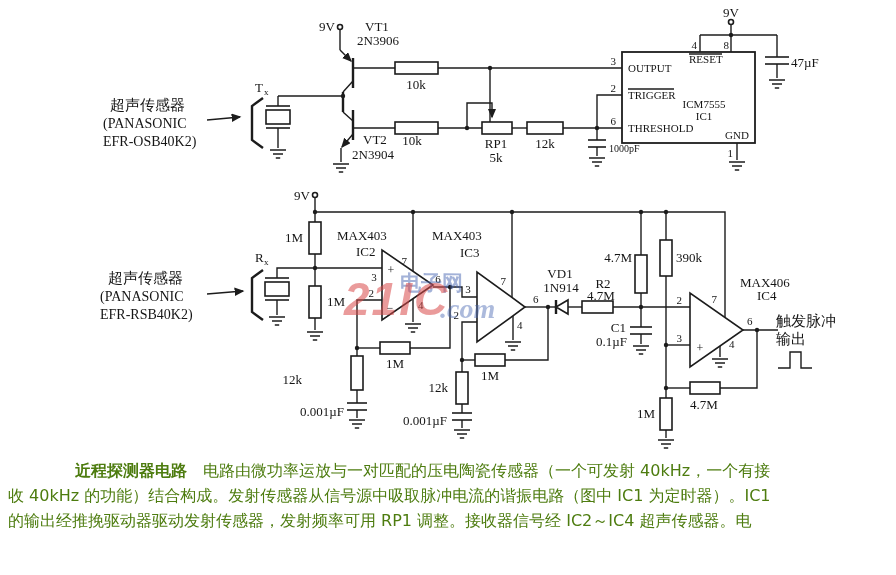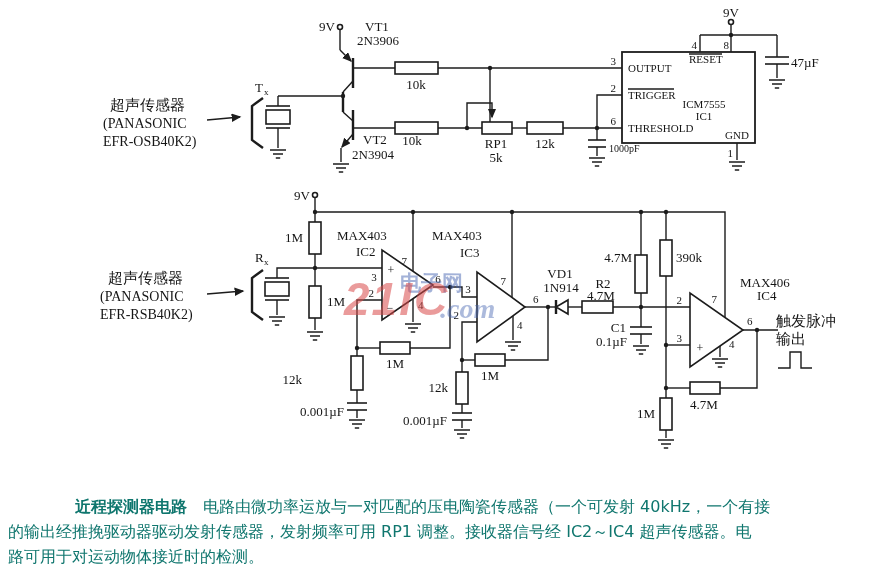--- a/index.html
+++ b/index.html
@@ -7,21 +7,21 @@
           font-family:"Liberation Serif",serif;color:#151515;}
   svg text{fill:#151515;font-family:"Liberation Serif",serif;}
   svg .cn{font-family:"DejaVu Sans",sans-serif;}
   .w{stroke:#1c1c1c;stroke-width:1.4;fill:none;}
   .wb{stroke:#1c1c1c;stroke-width:2.4;fill:none;}
   .cmp{stroke:#1c1c1c;stroke-width:1.6;fill:#ffffff;}
   .dot{fill:#1c1c1c;stroke:none;}
   .t9{font-size:9px;} .t10{font-size:10px;} .t11{font-size:11px;}
   .t12{font-size:12px;} .t13{font-size:13px;} .t14{font-size:14px;} .t15{font-size:15px;}
   .caption{position:absolute;left:8px;top:458px;width:882px;
-           font-family:"DejaVu Sans",sans-serif;font-size:16px;line-height:25px;color:#0f766e;margin-top:36px;}
+           font-family:"DejaVu Sans",sans-serif;font-size:16px;line-height:25px;color:#4d7c0f;}
   .caption .line1{padding-left:67px;}
   .caption b{font-weight:bold;}
   .wm-red{font-weight:bold;font-style:italic;fill:rgba(216,72,72,0.55);
           font-family:"Liberation Sans",sans-serif;letter-spacing:2px;}
   .wm-blue{font-weight:bold;fill:rgba(72,102,178,0.5);}
   .wm-blue2{font-weight:bold;font-style:italic;fill:rgba(72,102,178,0.45);
             font-family:"Liberation Serif",serif;}
 </style>
 </head>
 <body>
@@ -372,17 +372,17 @@
   <g>
     <text class="wm-blue cn" x="400" y="290" font-size="21">电子网</text>
     <text class="wm-red" x="344" y="315" font-size="46">21IC</text>
     <text class="wm-blue2" x="440" y="318" font-size="28">.com</text>
   </g>
 </svg>
 
 
 <div class="caption">
   <div class="line1"><b>近程探测器电路</b><span>　电路由微功率运放与一对匹配的压电陶瓷传感器（一个可发射 40kHz，一个有接</span></div>
+  <div>收 40kHz 的功能）结合构成。发射传感器从信号源中吸取脉冲电流的谐振电路（图中 IC1 为定时器）。IC1</div>
   <div>的输出经推挽驱动器驱动发射传感器，发射频率可用 RP1 调整。接收器信号经 IC2～IC4 超声传感器。电</div>
-  <div>路可用于对运动物体接近时的检测。</div>
 </div>
 
 </div>
 
 </body></html>

